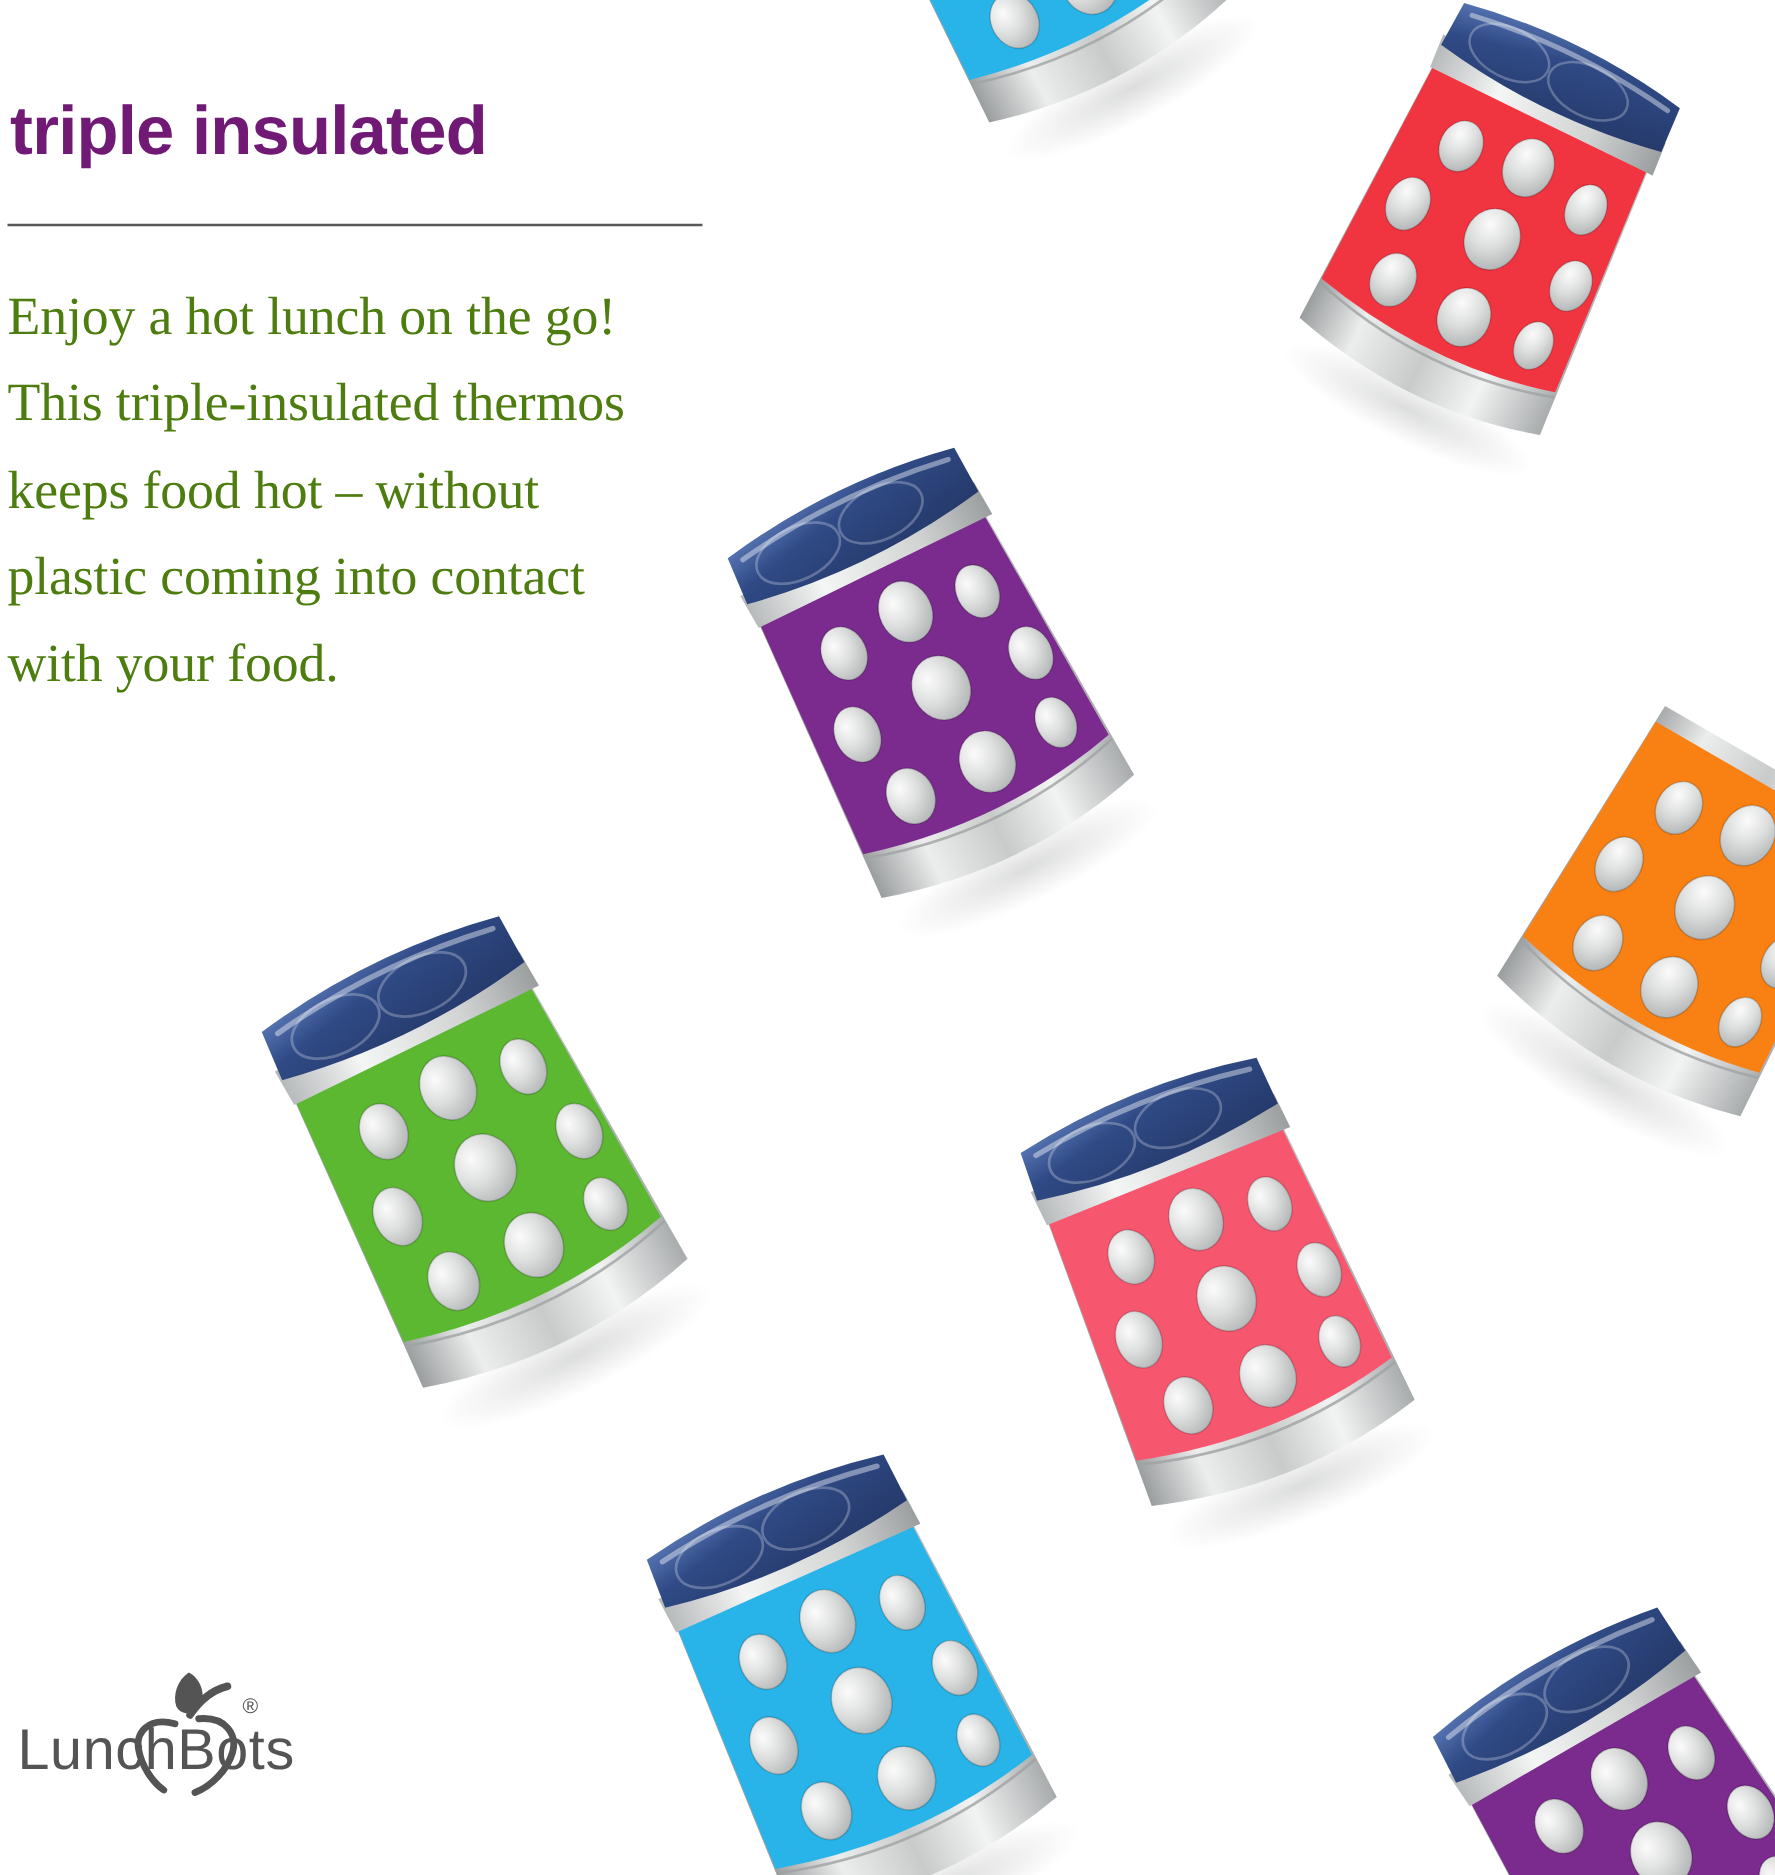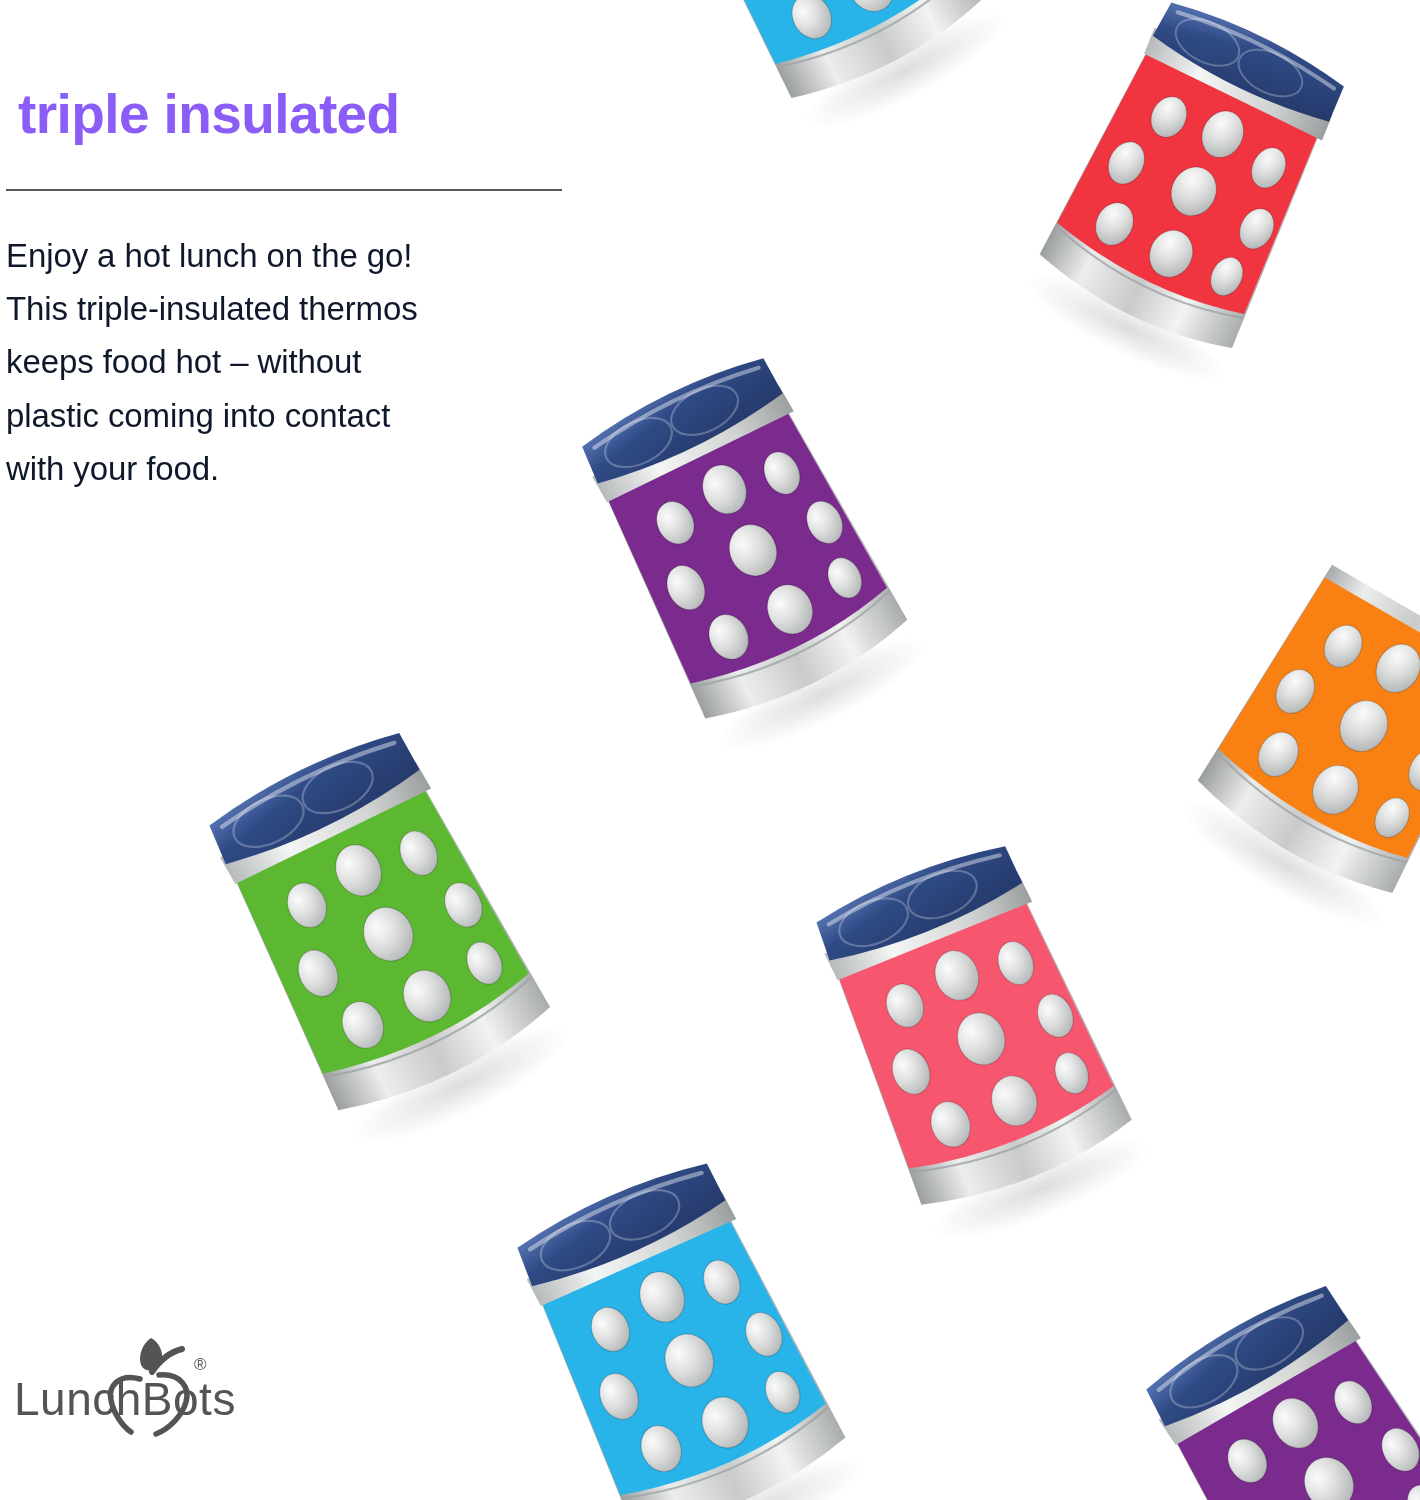--- a/index.html
+++ b/index.html
@@ -23,39 +23,40 @@
     position: absolute;
     left: 6px;
     top: 72px;
     width: 600px;
     z-index: 40;
   }
   .headline {
     font-family: "Liberation Sans", sans-serif;
     font-size: 55px;
     font-weight: 700;
-    color: #8b5cf6;
+    color: #701a75;
     letter-spacing: -0.6px;
     line-height: 1.1;
-    margin: 12px;
+    margin: 2px;
   }
   .rule {
     width: 556px;
     height: 2px;
     background: #585858;
     margin: 44px 0 0 0;
   }
   .body-copy {
     margin: 38px 0 0 0;
-    font-size: 33px;
+    font-size: 43px;
     line-height: 1.62;
-    color: #0f172a;
+    color: #4d7c0f;
     font-weight: 400;
     letter-spacing: -0.1px;
     width: 600px;
+    font-family: Liberation Serif, serif;
   }
 
   
   .logo {
     position: absolute;
     left: 14px;
     top: 1330px;
     width: 230px;
     height: 110px;
     z-index: 40;

